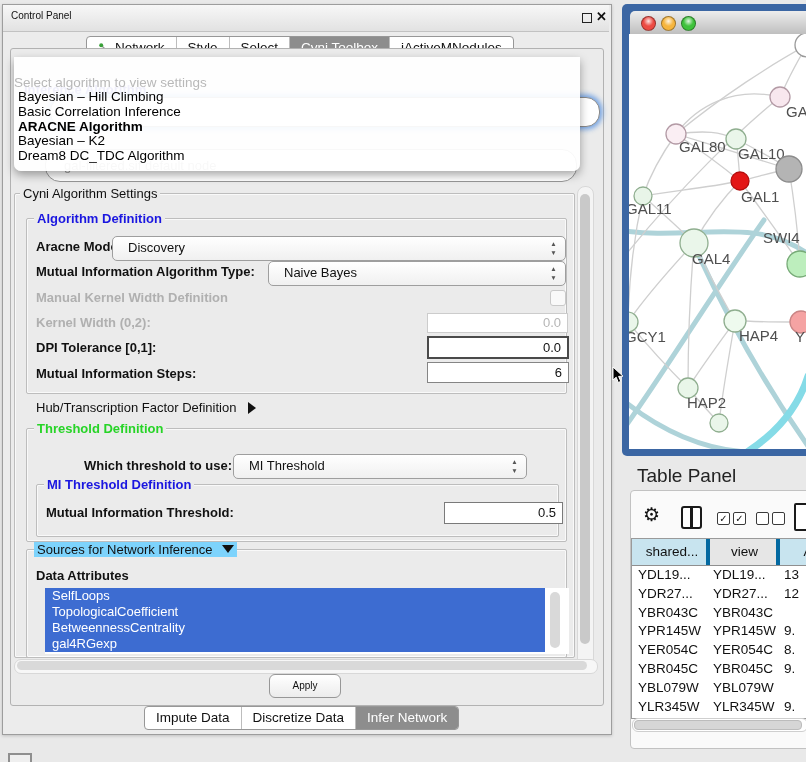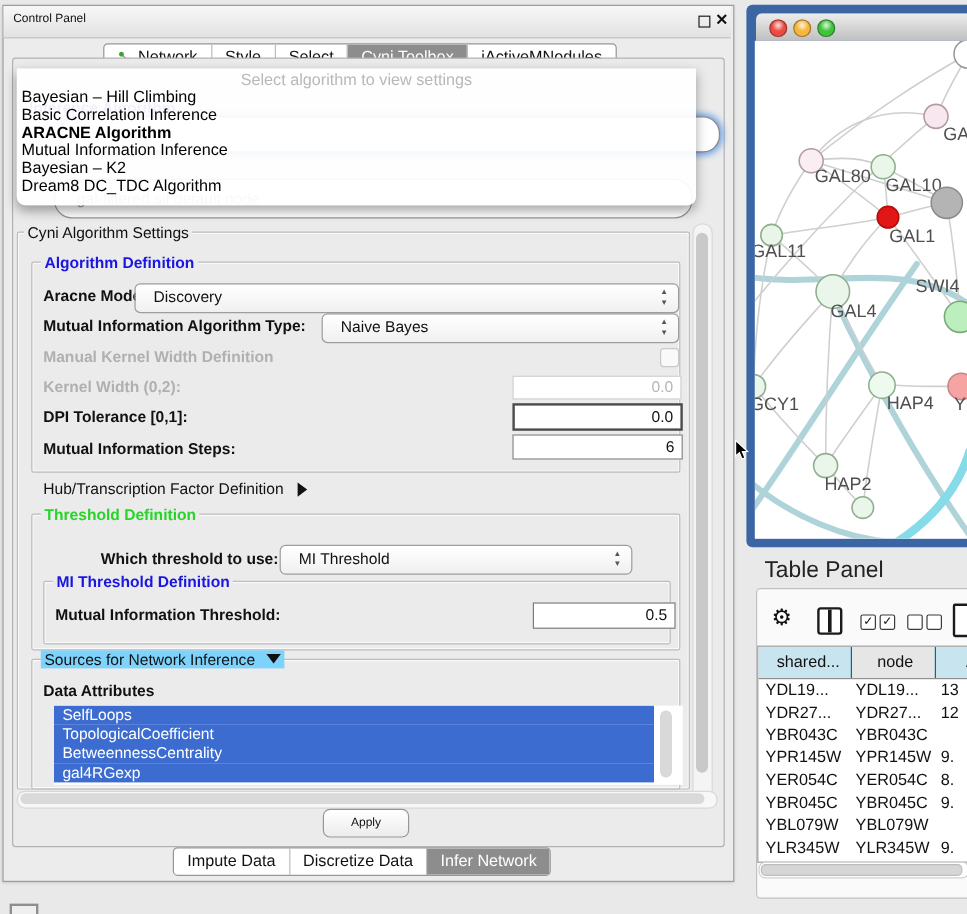--- a/index.html
+++ b/index.html
@@ -29,21 +29,21 @@
   
   #ghost-title{left:24px;top:82px;font-weight:bold;color:#2a26c9;}
   #combo-inference{left:50px;top:97px;width:548px;height:28px;background:#fff;border:1px solid #8a8a8a;
       border-radius:14px;box-shadow:0 0 5px 2.5px rgba(96,150,225,.85);}
   #combo-tabledata{left:45px;top:149px;width:530px;height:31px;background:#fff;border:1px solid #979797;border-radius:15px;}
   #combo-tabledata span{display:block;padding-left:18px;line-height:31px;color:#9a9a9a;}
 
   
   #dropdown{left:14px;top:57px;width:566px;height:114px;background:rgba(255,255,255,.93);
       border-radius:0 0 7px 7px;box-shadow:0 4px 10px rgba(0,0,0,.35);z-index:6;}
-  #dd-placeholder{text-align:center;color:#b8b8b8;font-size:13.5px;padding-top:2px;height:15px;}
+  #dd-placeholder{color:#b8b8b8;font-size:13.5px;padding-top:18px;height:15px;}
   .dd-item{padding-left:4px;line-height:14.8px;font-size:13.5px;color:#000;}
   .dd-item.bold{font-weight:bold;}
 
   
   .gb{border:1px solid #bdbdbd;border-radius:2px;box-shadow:inset 0 0 0 1px rgba(255,255,255,.7);}
   .gb-title{background:#ebebeb;padding:0 3px;font-size:13px;z-index:2;}
   .blue{color:#1a16e0;font-weight:bold;}
   .green{color:#27d427;font-weight:bold;}
   #gb-settings{left:14px;top:193px;width:559px;height:463px;}
   #t-settings{left:20px;top:186px;}
@@ -119,21 +119,21 @@
   #cols-icon{left:681px;top:506px;width:17px;height:19px;border:2.5px solid #1a1a1a;border-radius:3px;background:#fff;}
   #cols-icon::after{content:"";position:absolute;left:7px;top:0;width:2.5px;height:19px;background:#1a1a1a;}
   .cb{width:11px;height:11px;border:1.5px solid #3a3a3a;border-radius:2px;background:#fff;
       font-size:10px;line-height:11px;text-align:center;color:#111;}
   #cb1{left:717px;top:512px;} #cb2{left:733px;top:512px;}
   #cb3{left:756px;top:512px;} #cb4{left:772px;top:512px;}
   #page-icon{left:794px;top:503px;width:18px;height:24px;border:2.5px solid #1a1a1a;border-radius:2px;background:#fff;}
 
   #tbl{left:631px;top:538px;width:175px;height:179px;background:#fff;border:1px solid #9a9a9a;overflow:hidden;}
   #tbl-head{display:flex;height:26px;border-bottom:1px solid #8f8f8f;}
-  .th{height:26px;line-height:26px;text-align:center;font-size:13.5px;border-right:1px solid #0369a1;
+  .th{height:26px;line-height:26px;text-align:center;font-size:13.5px;border-right:4px solid #0369a1;
       box-sizing:border-box;flex:none;}
   .th.blue-h{background:#c8e4ef;} .th.gray-h{background:#e6e6e6;}
   .tr{display:flex;height:18.8px;line-height:18.8px;font-size:13.5px;}
   .td{flex:none;white-space:nowrap;overflow:hidden;box-sizing:border-box;}
   .c1{width:78px;padding-left:6px;} .c2{width:70px;padding-left:3px;} .c3{width:56px;padding-left:4px;}
   #tbl-hscroll{left:632px;top:718px;width:174px;height:12px;background:#fff;border:1px solid #cfcfcf;border-radius:6px;}
   #tbl-hthumb{left:634px;top:720px;width:166px;height:8px;background:#d6d6d6;border:1px solid #bcbcbc;border-radius:4px;}
 
   #corner-icon{left:8px;top:753px;width:20px;height:12px;border:2px solid #8f8f8f;background:#efefef;}
   #cursor{left:612px;top:366px;z-index:9;}
@@ -233,21 +233,20 @@
       <span class="seg">Impute Data</span>
       <span class="seg">Discretize Data</span>
       <span class="seg selected">Infer Network</span>
     </div>
 
   <div class="abs" id="dropdown">
     <div id="dd-placeholder">Select algorithm to view settings</div>
   <div class="dd-item">Bayesian – Hill Climbing</div>
       <div class="dd-item">Basic Correlation Inference</div>
       <div class="dd-item bold">ARACNE Algorithm</div>
-      <div class="dd-item">Mutual Information Inference</div>
       <div class="dd-item">Bayesian – K2</div>
       <div class="dd-item">Dream8 DC_TDC Algorithm</div>
     </div>
 
   <div class="abs" id="netwin"></div>
   <div class="abs" id="net-titlebar"></div>
   <span class="light" id="light-red"></span>
   <span class="light" id="light-yellow"></span>
   <span class="light" id="light-green"></span>
   <div class="abs" id="net-canvas"><svg width="177" height="415" viewBox="629 34 177 415">
@@ -314,21 +313,21 @@
   <div class="abs" id="cols-icon"></div>
   <span class="abs cb" id="cb1">✓</span>
   <span class="abs cb" id="cb2">✓</span>
   <span class="abs cb" id="cb3"></span>
   <span class="abs cb" id="cb4"></span>
   <div class="abs" id="page-icon"></div>
 
   <div class="abs" id="tbl">
     <div id="tbl-head">
         <div class="th blue-h c1">shared...</div>
-        <div class="th gray-h c2">node</div>
+        <div class="th gray-h c2">view</div>
         <div class="th blue-h c3">A</div>
       </div>
     <div id="tbl-body">
         <div class="tr">
           <div class="td c1">YDL19...</div>
           <div class="td c2">YDL19...</div>
           <div class="td c3">13</div>
         </div>
         <div class="tr">
           <div class="td c1">YDR27...</div>

